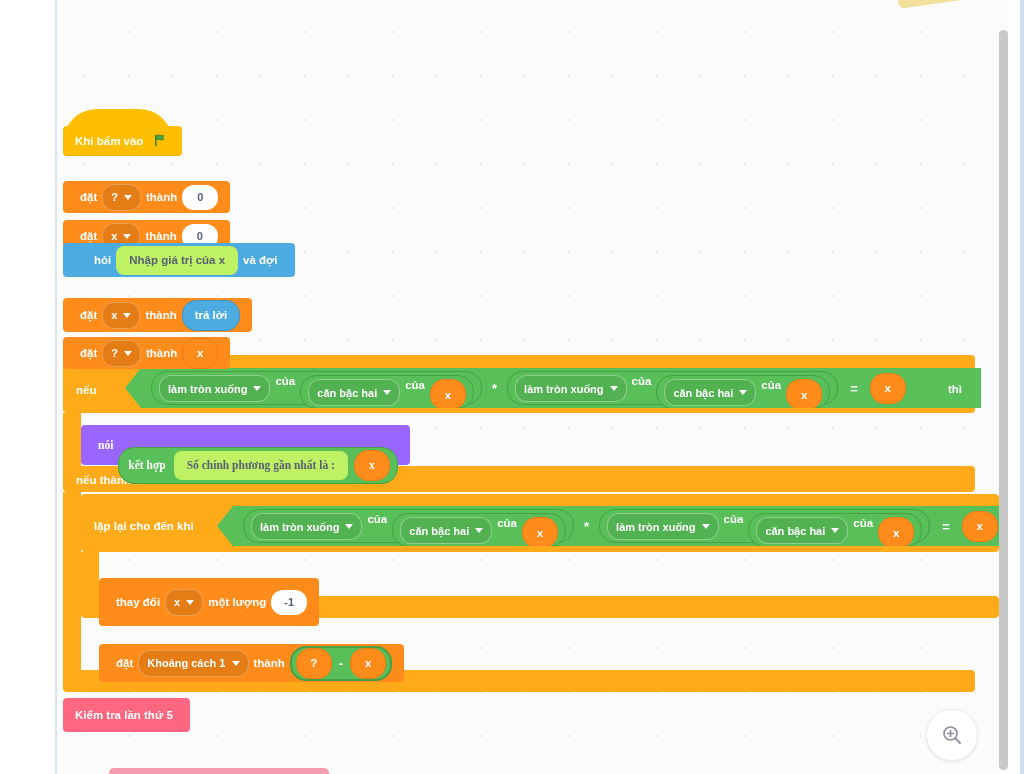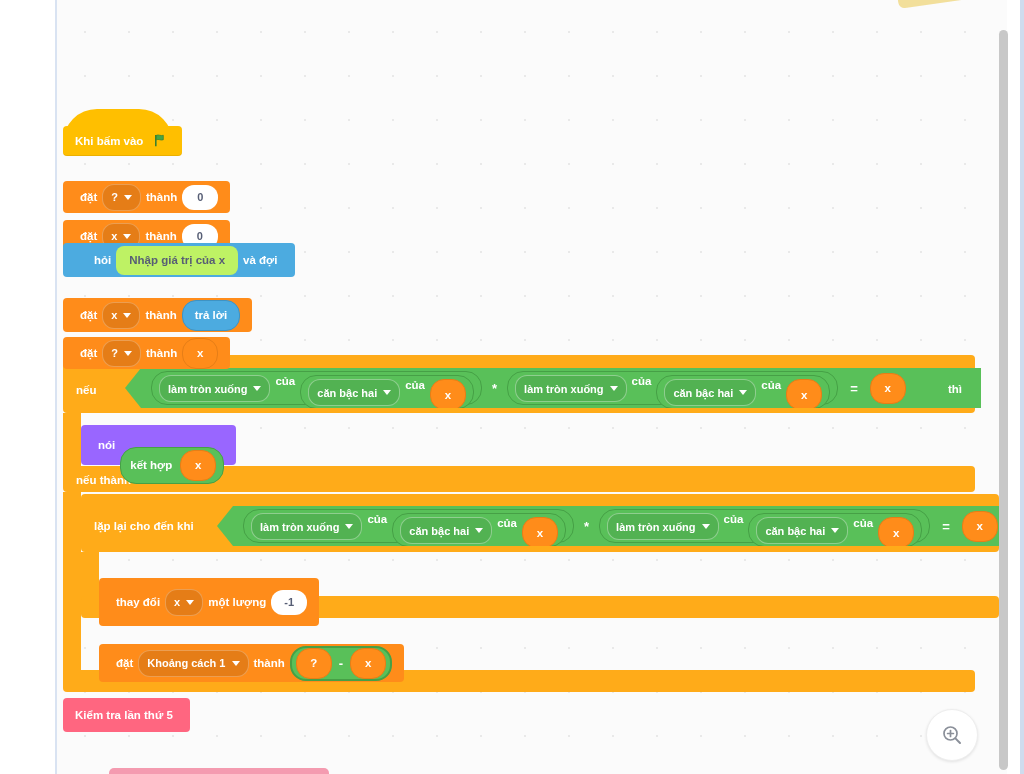--- a/index.html
+++ b/index.html
@@ -376,24 +376,25 @@
             <span class="var-oval">x</span>
           </span>
         </span>
         <span class="eq">=</span>
         <span class="var-oval">x</span>
       </div>
     </div>
 
     <div class="ctrl-bar" style="position:absolute;left:6px;top:413px;width:18px;height:60px;z-index:5;border-radius:0;"></div>
 
-    <div class="blk looks-blk" style="left:24px; top:425px; height:40px; z-index:11;">
+    <div class="blk looks-blk" style="left:24px; top:425px; height:40px; z-index:11;font-family:Liberation Serif, serif;">
       <span class="lbl">nói</span>
       <span class="op-join">
         <span class="lbl" style="padding:0 2px;">kết hợp</span>
+        <span class="text-oval">Số chính phương gần nhất là : </span>
         <span class="var-oval">x</span>
       </span>
     </div>
 
     <div class="ctrl-bar" style="position:absolute;left:6px;top:466px;width:912px;height:26px;z-index:5;"></div>
     <span class="lbl" style="position:absolute;left:14px;top:474px;z-index:9;font-size:11.5px;">nếu thành thì</span>
 
     <div class="ctrl-bar" style="position:absolute;left:6px;top:492px;width:18px;height:183px;z-index:5;border-radius:0;"></div>
 
     <div class="ctrl-bar" style="position:absolute;left:24px;top:494px;width:918px;height:58px;z-index:6;"></div>

